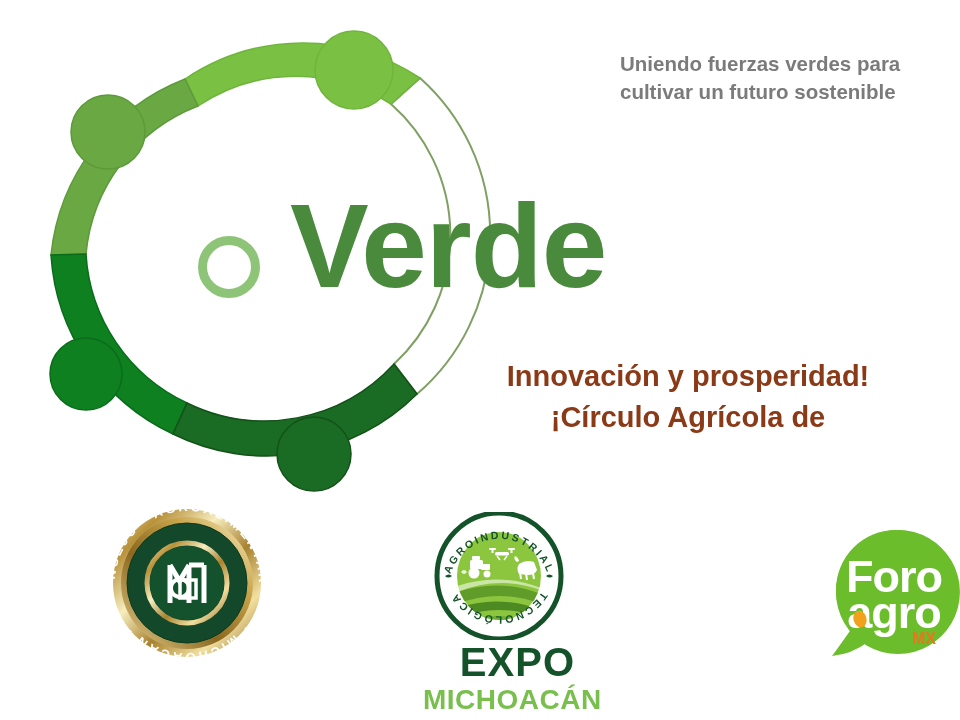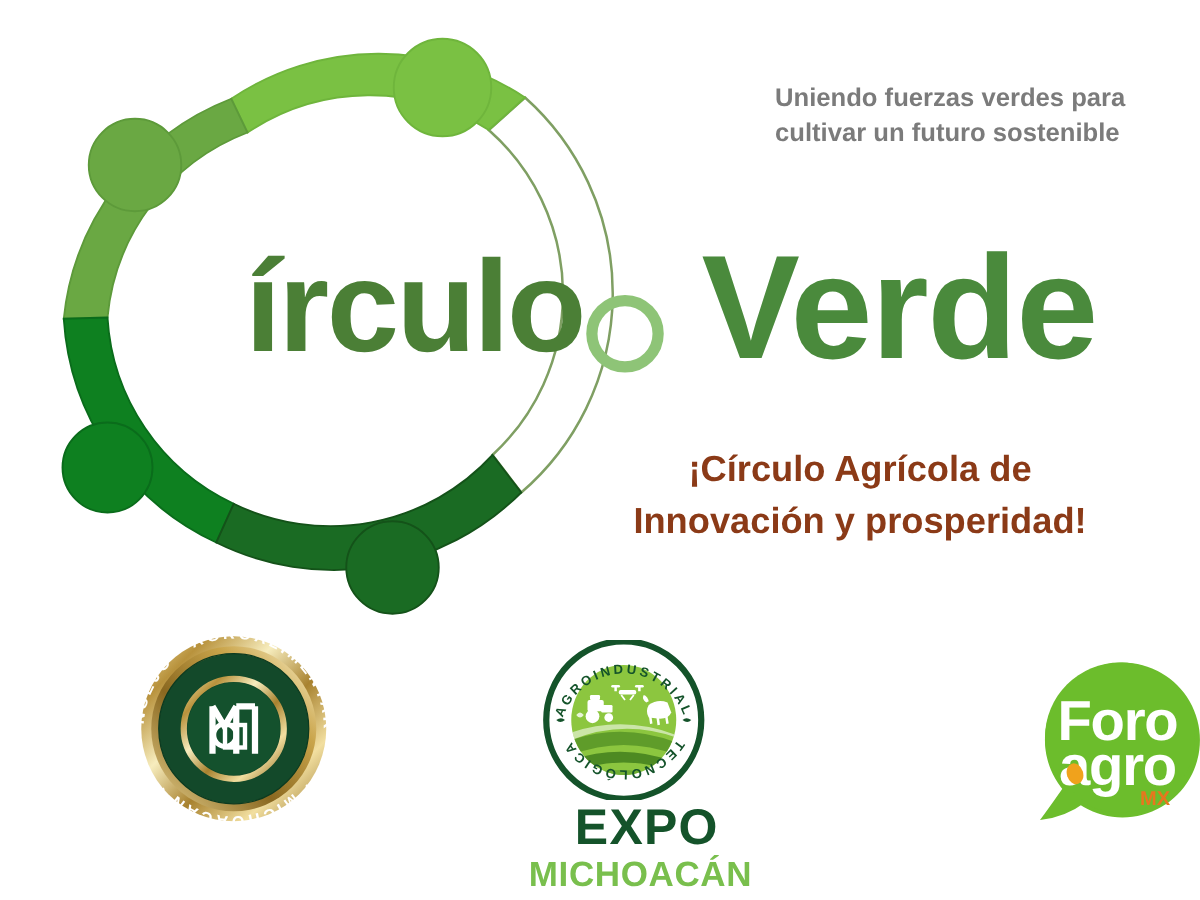--- a/index.html
+++ b/index.html
@@ -27,21 +27,21 @@
     display:inline-block; width:62px; height:62px; border-radius:50%;
     border:9px solid #8ec477; margin:0 4px 0 2px; position:relative; top:21px;
   }
   .wm-verde{
     font-size:118px; font-weight:bold; color:#4a8a3c;
     letter-spacing:-1px; line-height:1; margin-left:26px; display:inline-block;
   }
 
   
   #tagline{
-    position:absolute; left:620px; top:65px; width:300px;
+    position:absolute; left:620px; top:50px; width:300px;
     font-size:20.5px; font-weight:bold; color:#7b7b7b;
     line-height:1.38; text-align:left;
   }
 
   
   #subtitle{
     position:absolute; left:462px; top:356px; width:452px;
     font-size:29px; font-weight:bold; color:#8b3a17;
     line-height:1.42; text-align:center;
   }
@@ -91,33 +91,32 @@
     <path d="M 352 352 A 176 176 0 0 1 145 391 L 131 422 A 212 212 0 0 0 375 382 Z" fill="#1a6b23" stroke="#145219" stroke-width="1.5"></path>
 
     <circle cx="66" cy="120" r="37" fill="#6aa843" stroke="#5d9a3a" stroke-width="1.5"></circle>
     <circle cx="312" cy="58" r="39" fill="#7ac143" stroke="#6fb53c" stroke-width="1.5"></circle>
     <circle cx="44" cy="362" r="36" fill="#0e8020" stroke="#0a6c1b" stroke-width="1.5"></circle>
     <circle cx="272" cy="442" r="37" fill="#1a6b23" stroke="#145219" stroke-width="1.5"></circle>
   </svg>
 </div>
 
 <div id="wordmark">
-  <span class="wm-irculo">írculo</span>
   <span class="wm-ring"></span>
   <span class="wm-verde">Verde</span>
 </div>
 
 <div id="tagline">
   <div>Uniendo fuerzas verdes para</div>
   <div>cultivar un futuro sostenible</div>
 </div>
 
 <div id="subtitle">
+  <div>Innovación y prosperidad!</div>
   <div>¡Círculo Agrícola de</div>
-  <div>Innovación y prosperidad!</div>
 </div>
 
 <div id="partners">
 
   <div id="seal-consejo">
     <svg viewBox="0 0 210 150" xmlns="http://www.w3.org/2000/svg">
       <defs>
         <linearGradient id="goldGrad" x1="0" y1="0" x2="1" y2="1">
           <stop offset="0%" stop-color="#f4e3a8"></stop>
           <stop offset="18%" stop-color="#b8923c"></stop>

